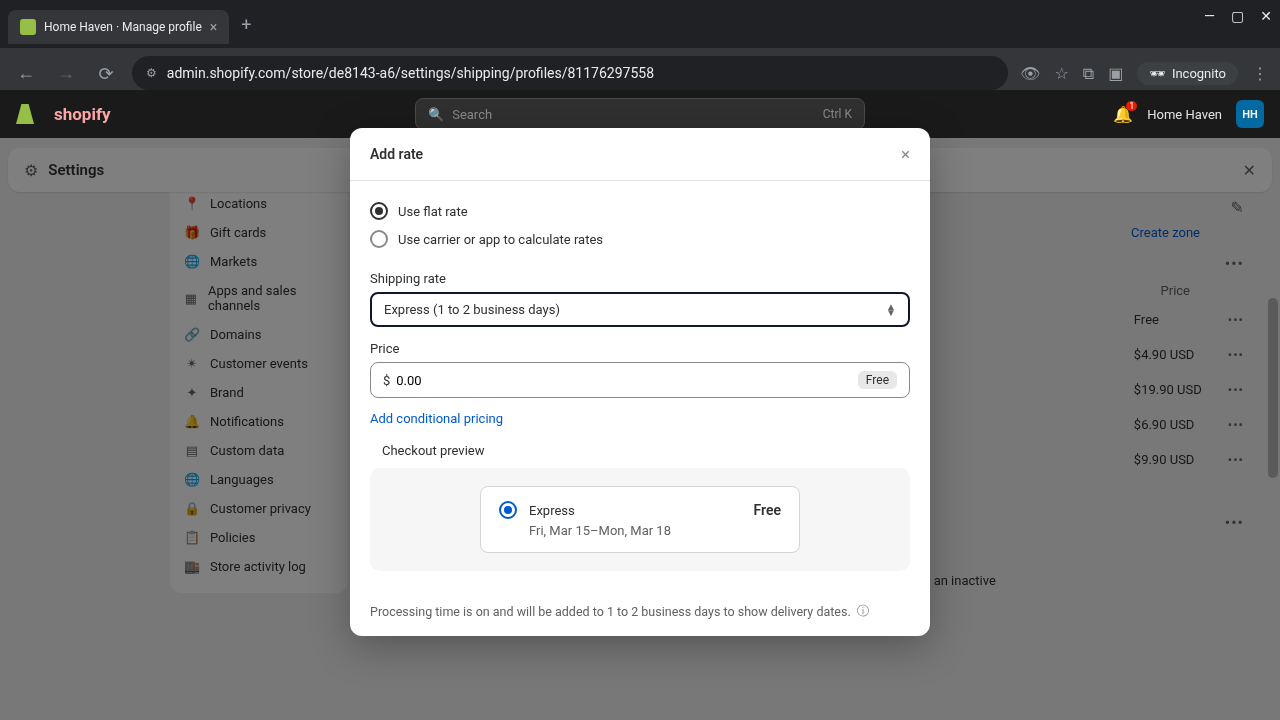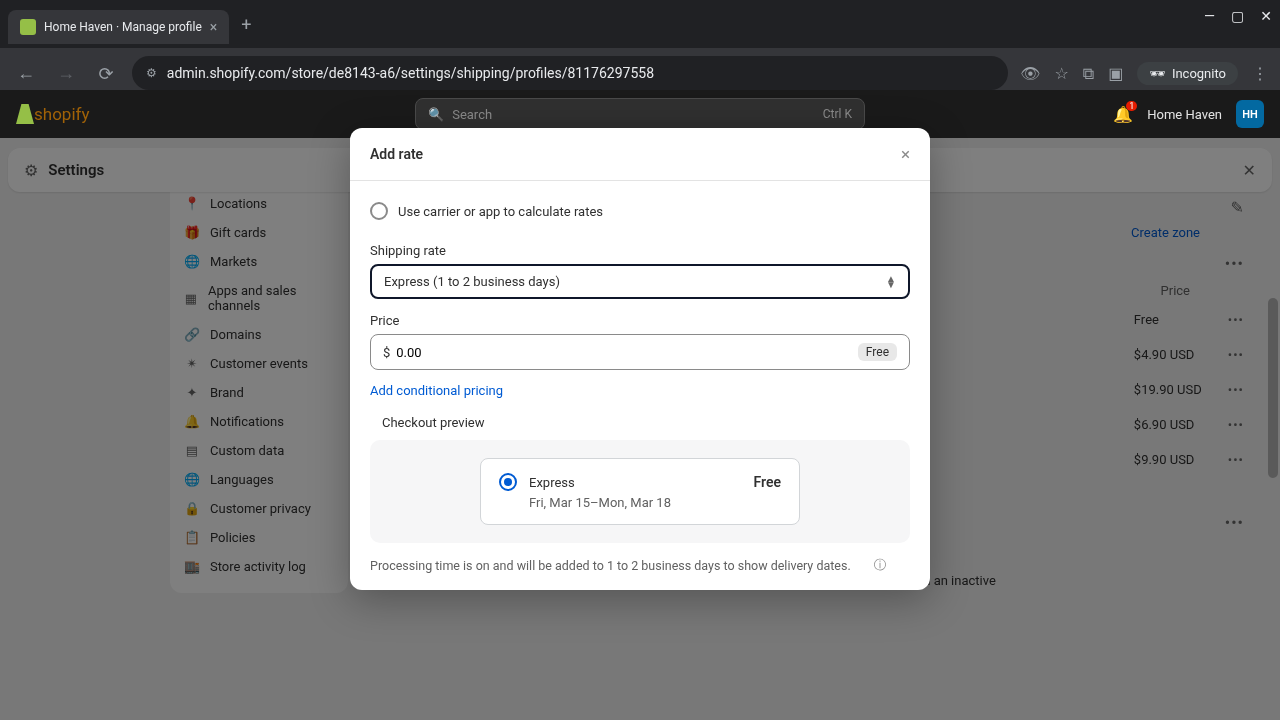--- a/index.html
+++ b/index.html
@@ -18,21 +18,21 @@
 
 .nav-bar { height: 50px; display: flex; align-items: center; padding: 0 12px; gap: 12px; background: #35363a; }
 .nav-btn { color: #9aa0a6; font-size: 18px; cursor: pointer; width: 28px; text-align: center; }
 .url-bar { flex: 1; background: #202124; border-radius: 20px; height: 34px; display: flex; align-items: center; padding: 0 14px; color: #e8eaed; font-size: 14px; gap: 10px; }
 .url-icon { color: #9aa0a6; font-size: 12px; }
 .nav-right { display: flex; align-items: center; gap: 14px; color: #9aa0a6; }
 .incognito-badge { background: #3c4043; border-radius: 16px; padding: 4px 12px; color: #e8eaed; font-size: 13px; display: flex; align-items: center; gap: 6px; }
 
 
 .shopify-header { background: #1a1a1a; height: 48px; display: flex; align-items: center; padding: 0 16px; gap: 16px; position: relative; }
-.shopify-logo { color: #a16207; font-weight: 400; font-size: 17px; display: flex; align-items: center; gap: 0; }
+.shopify-logo { color: #fca5a5; font-weight: 700; font-size: 17px; display: flex; align-items: center; gap: 20px; }
 .shopify-logo-icon { width: 18px; height: 20px; background: #95bf47; clip-path: polygon(30% 0%, 70% 0%, 100% 100%, 0% 100%); }
 .search-bar { position: absolute; left: 50%; transform: translateX(-50%); width: 450px; background: #303030; border-radius: 8px; height: 32px; display: flex; align-items: center; padding: 0 12px; color: #8a8a8a; font-size: 13px; border: 1px solid #4a4a4a; }
 .search-kbd { margin-left: auto; font-size: 12px; }
 .header-right { margin-left: auto; display: flex; align-items: center; gap: 14px; }
 .notif-icon { position: relative; color: #e3e3e3; }
 .notif-badge { position: absolute; top: -4px; right: -4px; background: #e51c00; color: #fff; border-radius: 8px; font-size: 9px; padding: 0 3px; }
 .store-name { color: #e3e3e3; font-size: 13px; }
 .store-avatar { width: 28px; height: 28px; background: #0369a1; border-radius: 6px; color: #fff; display: flex; align-items: center; justify-content: center; font-size: 11px; font-weight: 600; }
 
 
@@ -80,21 +80,21 @@
 .price-field input { border: none; outline: none; flex: 1; font-size: 13px; }
 .price-badge { background: #e8e8e8; color: #303030; border-radius: 6px; padding: 2px 8px; font-size: 12px; }
 .link-btn { color: #005bd3; font-size: 13px; cursor: pointer; }
 .preview-label { font-size: 13px; color: #303030; margin: 16px 12px 10px; }
 .preview-box { background: #f6f6f7; border-radius: 10px; padding: 18px; }
 .preview-card { background: #fff; border: 1px solid #d2d5d8; border-radius: 8px; padding: 14px 18px; width: 320px; margin: 0 auto; }
 .preview-row { display: flex; align-items: center; gap: 12px; }
 .preview-name { font-size: 13px; color: #303030; }
 .preview-price { margin-left: auto; font-weight: 600; font-size: 14px; color: #303030; }
 .preview-date { font-size: 13px; color: #616161; margin-left: 30px; margin-top: 4px; }
-.processing-note { font-size: 12.5px; color: #616161; margin-top: 14px; display: flex; align-items: center; gap: 23px; }
+.processing-note { font-size: 12.5px; color: #616161; margin-top: 32px; display: flex; align-items: center; gap: 6px; }
 
 .modal-footer { border-top: 1px solid #e3e3e3; padding: 14px 20px; display: flex; justify-content: flex-end; gap: 10px; }
 .btn { border-radius: 8px; padding: 7px 14px; font-size: 13px; cursor: pointer; border: none; }
 .btn-cancel { background: #fff; border: 1px solid #c9cccf; color: #303030; }
 .btn-done { background: #303030; color: #fff; border: 1px solid #303030; }
 
 .scrollbar-track { position: absolute; right: 2px; top: 160px; width: 10px; height: 180px; background: #b5b5b5; border-radius: 5px; z-index: 3; }
 </style>
 </head>
 <body>
@@ -269,20 +269,24 @@
 </div>
 
 <div class="modal">
   <div class="modal-header">
     <span class="modal-title">Add rate</span>
     <span class="modal-close">×</span>
   </div>
   <div class="modal-body">
     <div class="radio-group">
       <div class="radio-row">
+        <span class="radio checked"></span>
+        <span>Use flat rate</span>
+      </div>
+      <div class="radio-row">
         <span class="radio"></span>
         <span>Use carrier or app to calculate rates</span>
       </div>
     </div>
 
     <label class="field-label">Shipping rate</label>
     <div class="select-box">
       <span>Express (1 to 2 business days)</span>
       <span class="select-arrows">▲<br>▼</span>
     </div>

